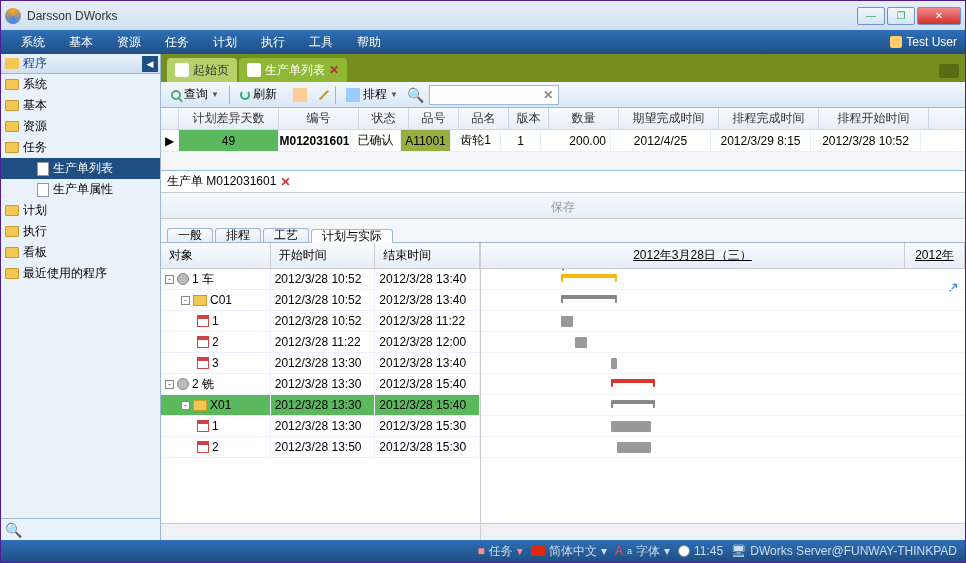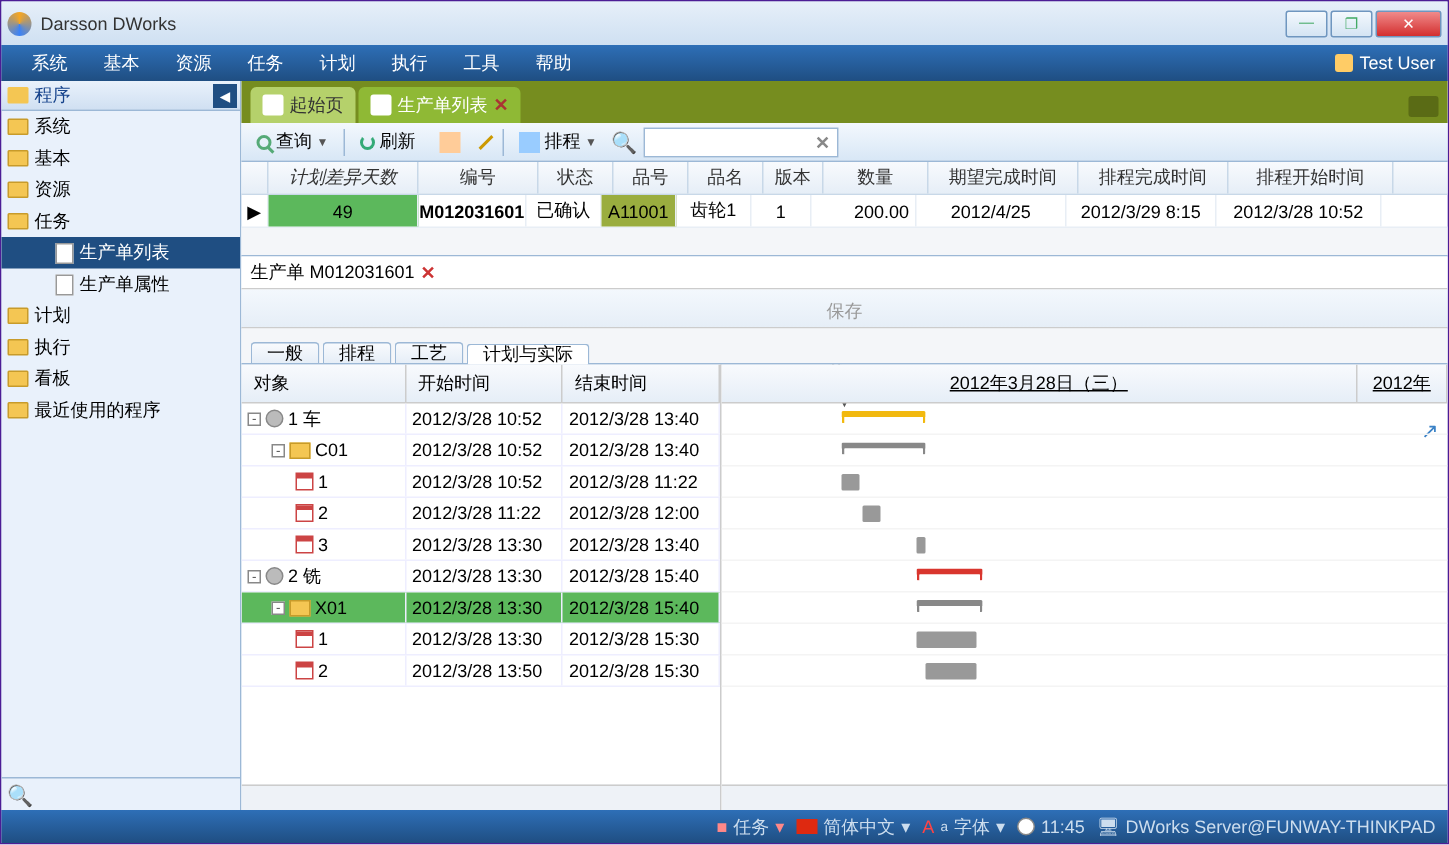--- a/index.html
+++ b/index.html
@@ -222,21 +222,21 @@
           <span class="dd">▼</span>
         </div>
         <span class="bino">🔍</span>
         <input class="tinput" placeholder="" style="">
         <span class="tclear">✕</span>
       </div>
 
       <div class="gridhdr">
         <div class="gh rowsel"></div>
         <div id="gridcols" style="display:flex">
-            <div class="gh" style="width: 100px; font-style: italic;">计划差异天数</div>
+            <div class="gh" style="width: 100px;">计划差异天数</div>
             <div class="gh" style="width: 80px;">编号</div>
             <div class="gh" style="width: 50px;">状态</div>
             <div class="gh" style="width: 50px;">品号</div>
             <div class="gh" style="width: 50px;">品名</div>
             <div class="gh" style="width: 40px;">版本</div>
             <div class="gh" style="width: 70px;">数量</div>
             <div class="gh" style="width: 100px;">期望完成时间</div>
             <div class="gh" style="width: 100px;">排程完成时间</div>
             <div class="gh" style="width: 110px;">排程开始时间</div>
           </div>

